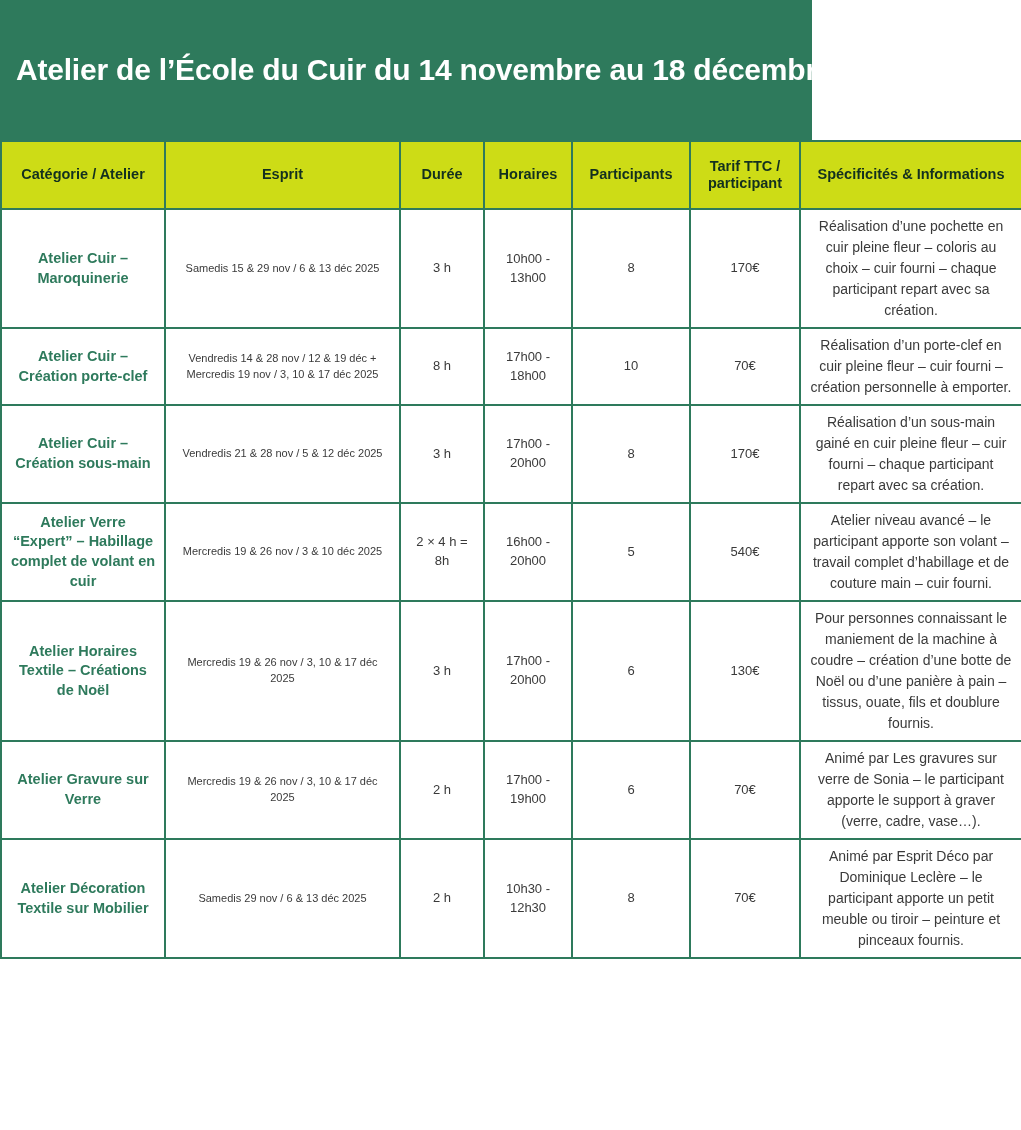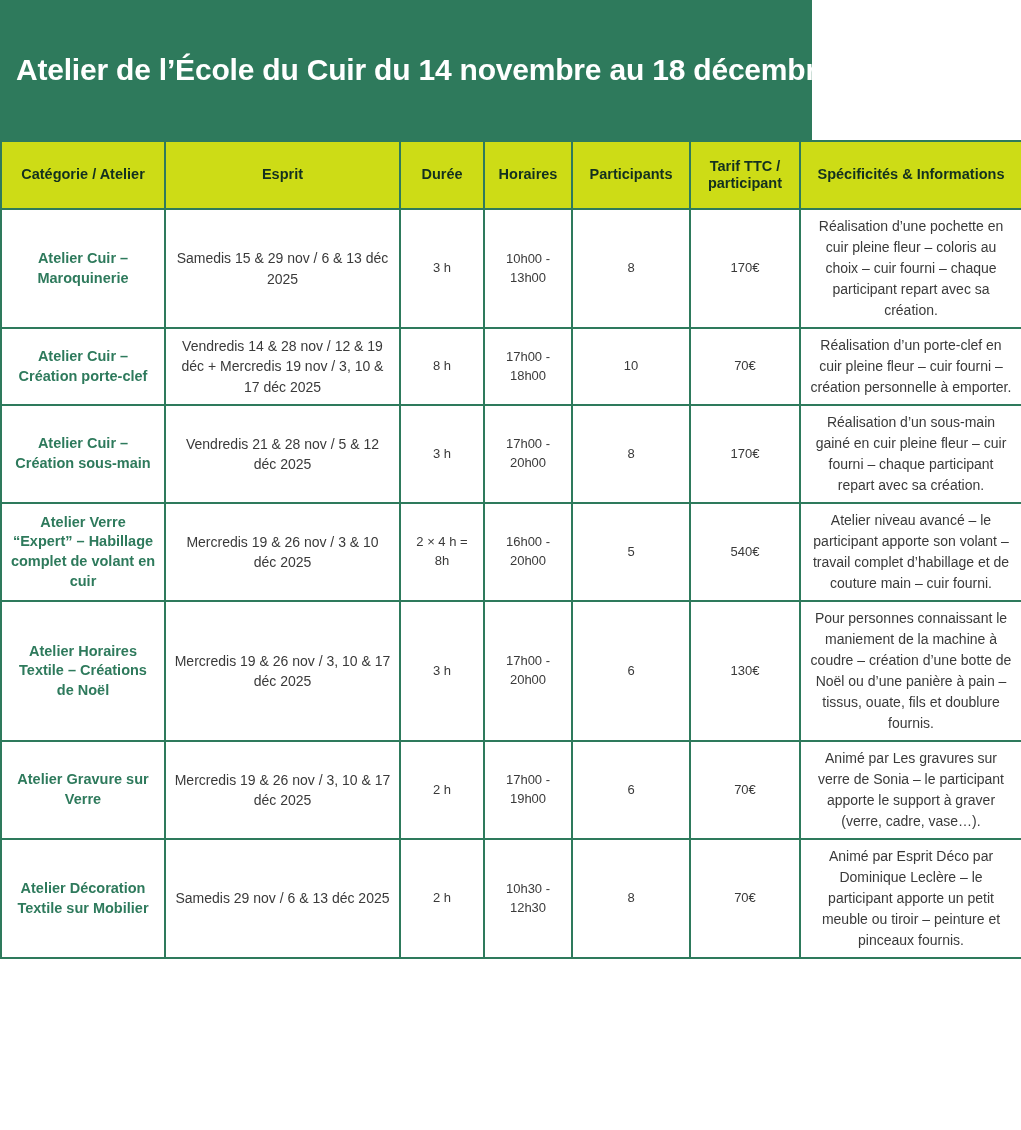--- a/index.html
+++ b/index.html
@@ -60,21 +60,21 @@
   }
   td.cat {
     color: #2e7a5c;
     font-weight: bold;
     font-size: 14.5px;
     text-align: center;
     line-height: 1.35;
     border-radius: 24px;
   }
   td.dates {
-    font-size: 14px;
+    font-size: 11px;
     text-align: center;
     line-height: 1.45;
     color: #3a3a3a;
     margin-left: 13px;
   }
   td.duree, td.horaires, td.participants, td.tarif {
     font-size: 13px;
     text-align: center;
     line-height: 1.45;
     color: #3a3a3a;

